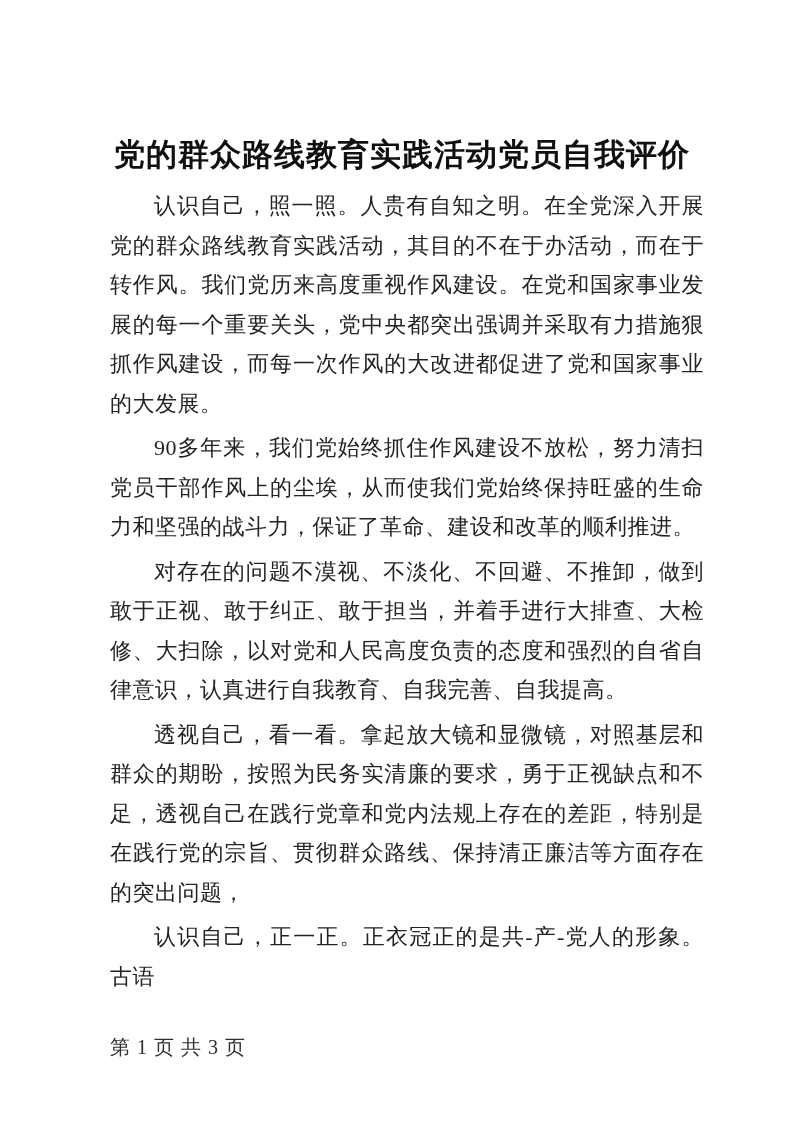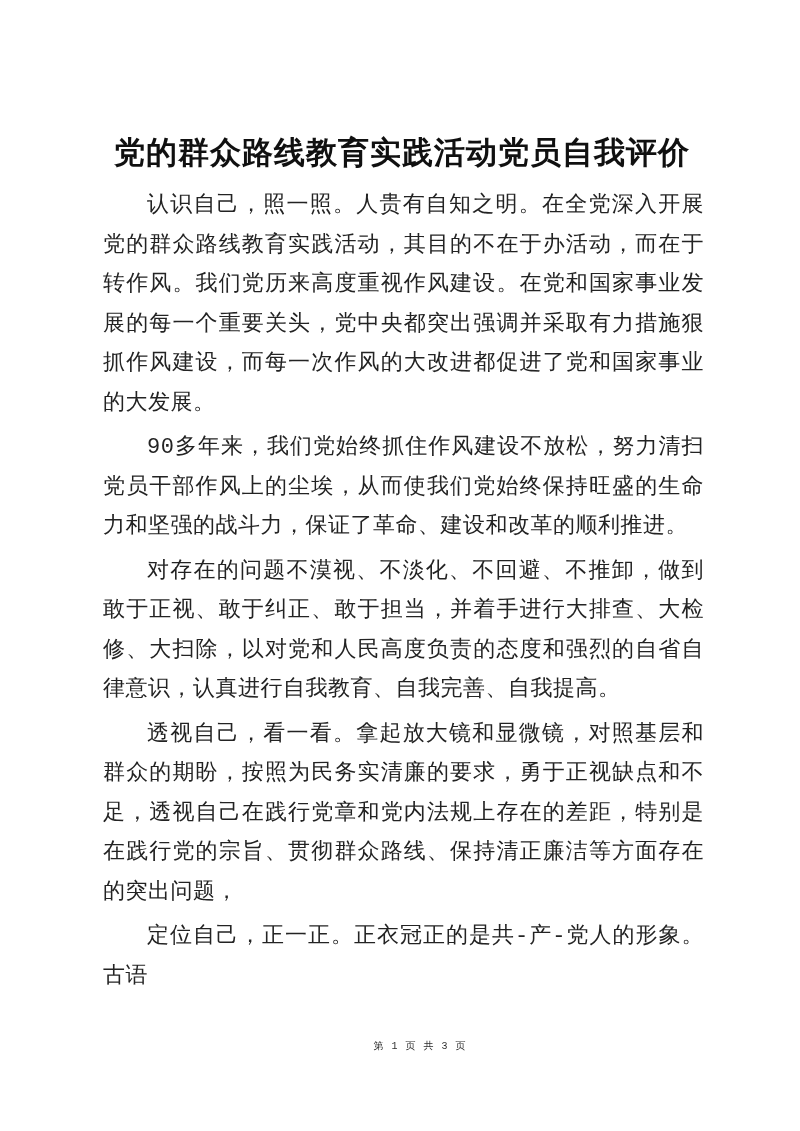--- a/index.html
+++ b/index.html
@@ -6,21 +6,21 @@
     margin: 0;
     padding: 0;
     background: #ffffff;
   }
   .page {
     position: relative;
     width: 800px;
     height: 1093px;
     background: #ffffff;
     overflow: hidden;
-    font-family: Liberation Mono, monospace;
+    font-family: Liberation Serif, serif;
   }
   .doc-title {
     position: absolute;
     top: 131px;
     left: 100px;
     width: 604px;
     margin: 0;
     font-size: 31px;
     line-height: 48px;
     font-weight: 700;
@@ -28,52 +28,52 @@
     color: #101010;
     letter-spacing: 1px;
   }
   .doc-body {
     position: absolute;
     top: 186px;
     left: 103px;
     width: 601px;
   }
   .doc-body p {
-    margin: 0 0 5px 0;
+    margin: 0 0 5px 7px;
     font-size: 22px;
     line-height: 39.5px;
     color: #232323;
     text-align: justify;
     text-indent: 2em;
     letter-spacing: 0.5px;
   }
   .page-footer {
     position: absolute;
     top: 1036px;
     left: 110px;
     width: 620px;
-    text-align: center;
-    font-size: 10px;
+    text-align: left;
+    font-size: 20px;
     line-height: 22px;
     color: #2e2e2e;
     letter-spacing: 1px;
   }
 </style>
 </head>
 <body>
 
 <div class="page">
 
   <h1 class="doc-title">党的群众路线教育实践活动党员自我评价</h1>
 
   <div class="doc-body">
     <p>认识自己，照一照。人贵有自知之明。在全党深入开展党的群众路线教育实践活动，其目的不在于办活动，而在于转作风。我们党历来高度重视作风建设。在党和国家事业发展的每一个重要关头，党中央都突出强调并采取有力措施狠抓作风建设，而每一次作风的大改进都促进了党和国家事业的大发展。</p>
     <p>90多年来，我们党始终抓住作风建设不放松，努力清扫党员干部作风上的尘埃，从而使我们党始终保持旺盛的生命力和坚强的战斗力，保证了革命、建设和改革的顺利推进。</p>
     <p>对存在的问题不漠视、不淡化、不回避、不推卸，做到敢于正视、敢于纠正、敢于担当，并着手进行大排查、大检修、大扫除，以对党和人民高度负责的态度和强烈的自省自律意识，认真进行自我教育、自我完善、自我提高。</p>
     <p>透视自己，看一看。拿起放大镜和显微镜，对照基层和群众的期盼，按照为民务实清廉的要求，勇于正视缺点和不足，透视自己在践行党章和党内法规上存在的差距，特别是在践行党的宗旨、贯彻群众路线、保持清正廉洁等方面存在的突出问题，</p>
-    <p>定位自己，正一正。正衣冠正的是共-产-党人的形象。古语</p>
+    <p>认识自己，正一正。正衣冠正的是共-产-党人的形象。古语</p>
   </div>
 
   <div class="page-footer">
     <span>第 1 页 共 3 页</span>
   </div>
 
 </div>
 
 </body></html>

